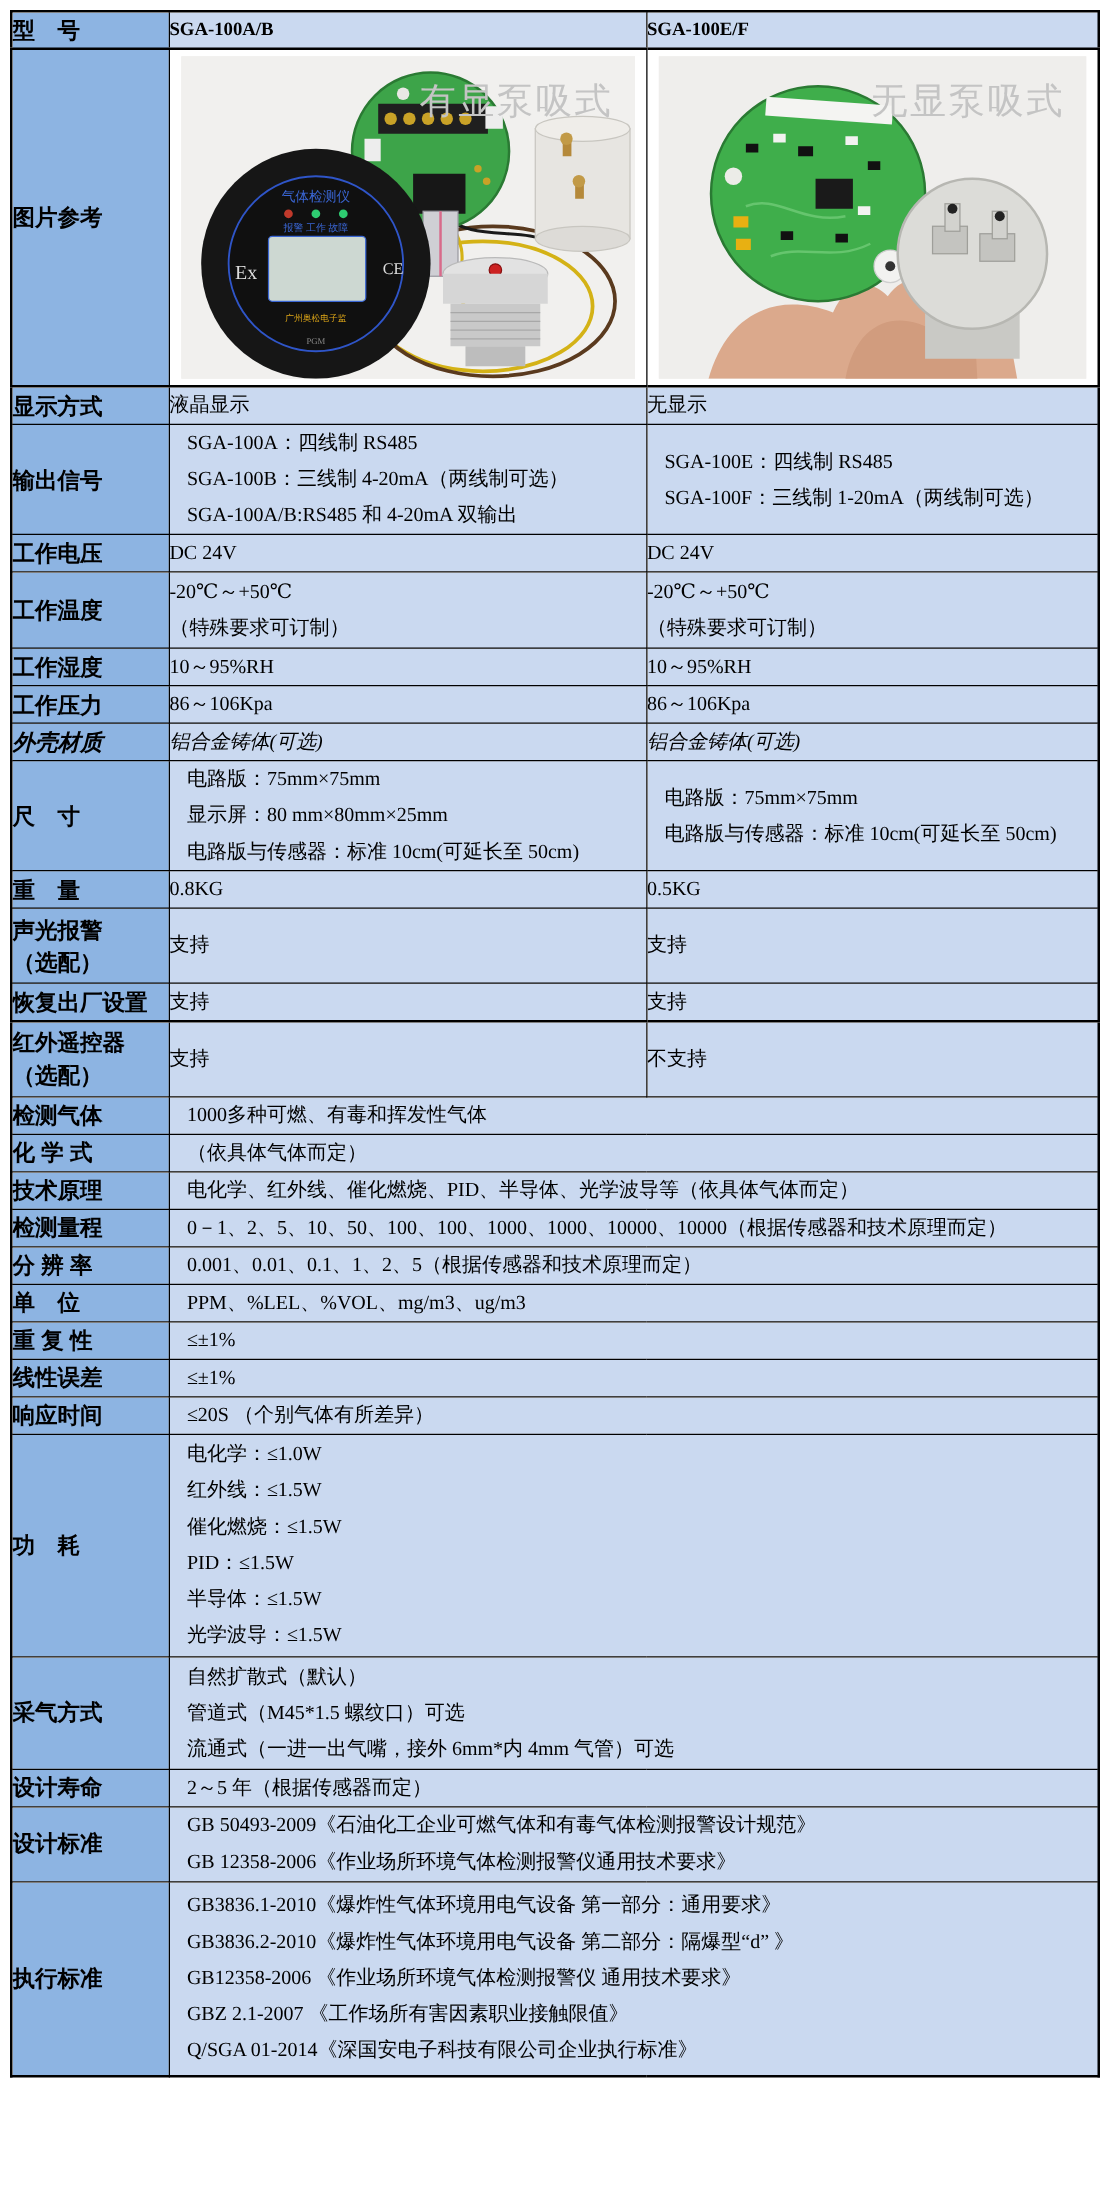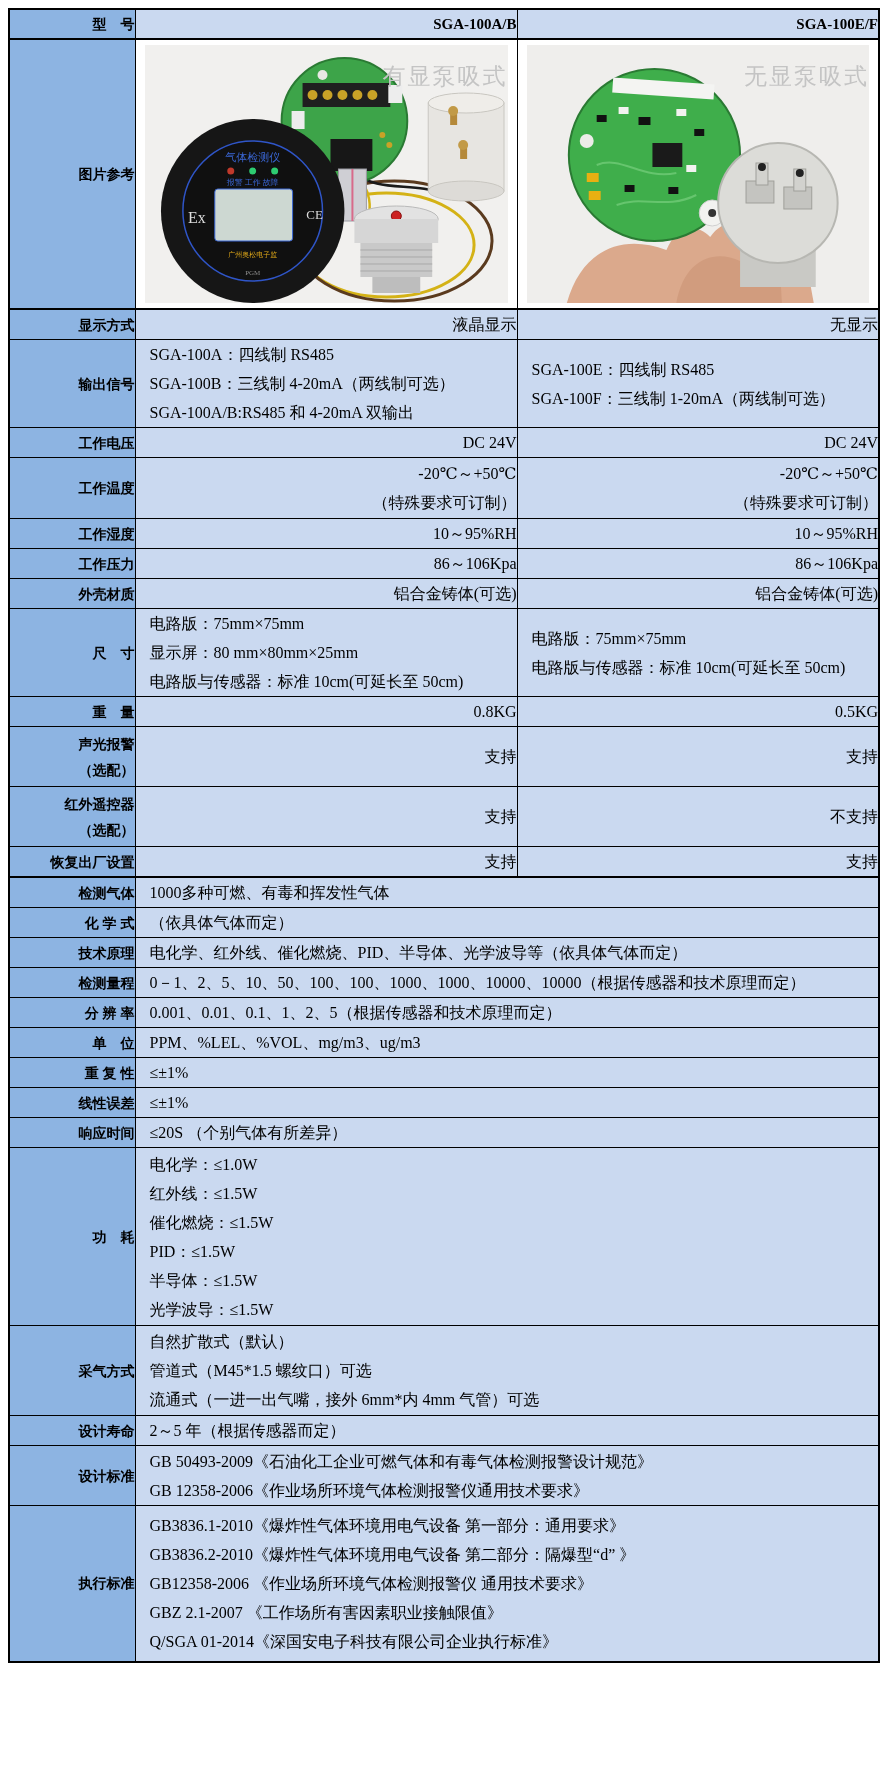--- a/index.html
+++ b/index.html
@@ -15,38 +15,38 @@
     table-layout:fixed;
     width:870px;
     margin:8px 0 0 8px;
     border:2px solid var(--border-c);
   }
   td{border:1px solid var(--border-c);overflow:hidden;vertical-align:middle;padding:0;}
   td.lbl{
     background:var(--label-bg);
     font-family:"Liberation Sans","DejaVu Sans",sans-serif;
     font-weight:bold;
-    font-size:14px;
-    text-align:right;
+    font-size:18px;
+    text-align:left;
     line-height:26px;
   }
   td.val{background:var(--value-bg);font-size:16px;}
-  td.val.center{text-align:right;}
+  td.val.center{text-align:left;}
   td.val.left{text-align:left;padding-left:14px;padding-right:6px;}
   .ln{line-height:29px;white-space:nowrap;}
   tr.hdr-row td{border-bottom-width:2px;}
   tr.hdr-row td.val{font-weight:bold;font-size:15px;}
   tr.img-row td{border-bottom-width:2px;}
   tr[data-thick] td{border-bottom-width:2px;}
   td.photo-cell{background:#ffffff;padding:5px 9px;}
   .photo{position:relative;width:100%;height:258px;background:#f1f0ee;}
   .photo svg{position:absolute;left:0;top:0;width:100%;height:100%;}
   .watermark{
-    position:absolute;top:16px;right:0;
-    font-size:23px;color:var(--watermark-c);
+    position:absolute;top:16px;right:17px;
+    font-size:29px;color:var(--watermark-c);
     letter-spacing:2px;
     font-family:"Liberation Serif","DejaVu Serif",serif;
   }
 </style>
 </head>
 <body>
 
 <table class="spec">
   <colgroup>
     <col style="width:126px">
@@ -244,21 +244,21 @@
         <td class="lbl">
           <div>工作压力</div>
         </td>
         <td class="val center">
           <div class="ln">86～106Kpa</div>
         </td>
         <td class="val center">
           <div class="ln">86～106Kpa</div>
         </td>
       </tr>
-      <tr style="height: 30px;">
+      <tr style="height: 30px; font-style: italic;">
         <td class="lbl">
           <div>外壳材质</div>
         </td>
         <td class="val center">
           <div class="ln">铝合金铸体(可选)</div>
         </td>
         <td class="val center">
           <div class="ln">铝合金铸体(可选)</div>
         </td>
       </tr>
@@ -292,41 +292,41 @@
           <div>声光报警</div>
           <div>（选配）</div>
         </td>
         <td class="val center">
           <div class="ln">支持</div>
         </td>
         <td class="val center">
           <div class="ln">支持</div>
         </td>
       </tr>
+      <tr data-thick="" style="height: 30px;">
+        <td class="lbl">
+          <div>恢复出厂设置</div>
+        </td>
+        <td class="val center">
+          <div class="ln">支持</div>
+        </td>
+        <td class="val center">
+          <div class="ln">支持</div>
+        </td>
+      </tr>
       <tr style="height: 60px;">
         <td class="lbl">
           <div>红外遥控器</div>
           <div>（选配）</div>
         </td>
         <td class="val center">
           <div class="ln">支持</div>
         </td>
         <td class="val center">
           <div class="ln">不支持</div>
-        </td>
-      </tr>
-      <tr data-thick="" style="height: 30px;">
-        <td class="lbl">
-          <div>恢复出厂设置</div>
-        </td>
-        <td class="val center">
-          <div class="ln">支持</div>
-        </td>
-        <td class="val center">
-          <div class="ln">支持</div>
         </td>
       </tr>
       <tr style="height: 29px;">
         <td class="lbl">
           <div>检测气体</div>
         </td>
         <td class="val left" colspan="2">
           <div class="ln">1000多种可燃、有毒和挥发性气体</div>
         </td>
       </tr>

